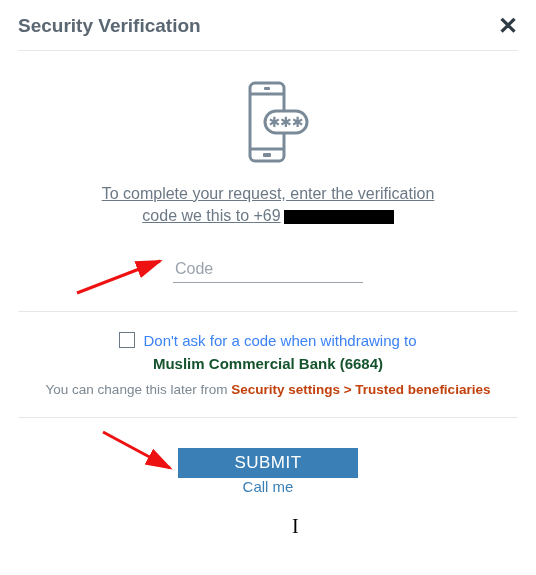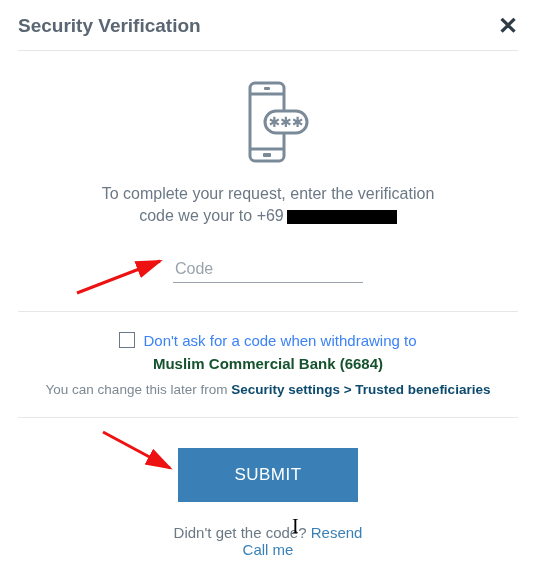--- a/index.html
+++ b/index.html
@@ -39,20 +39,21 @@
     justify-content: center;
     margin-top: 28px;
     margin-bottom: 18px;
   }
   .instr {
     text-align: center;
     font-size: 16px;
     color: #6b7885;
     line-height: 1.4;
     padding: 0 40px;
+    text-decoration: underline;
   }
   .instr .prefix { font-weight: normal; }
   .redact {
     display: inline-block;
     background: #000;
     width: 110px;
     height: 14px;
     vertical-align: middle;
     margin-left: 3px;
   }
@@ -101,32 +102,32 @@
     font-weight: bold;
     margin-top: 6px;
   }
   .settings-line {
     text-align: center;
     font-size: 13.5px;
     color: #7c8893;
     margin-top: 10px;
     margin-bottom: 20px;
   }
-  .settings-line .strong { font-weight: bold; color: #0c4a6e; }
+  .settings-line .strong { font-weight: bold; color: #c2410c; }
   .submit-row {
     display: flex;
     justify-content: center;
     margin-top: 30px;
   }
   .submit-btn {
     background: #3a80b6;
     color: #fff;
     border: none;
     width: 180px;
-    height: 54px;
+    height: 30px;
     font-size: 17px;
     letter-spacing: 0.5px;
     cursor: pointer;
   }
   .resend-row {
     text-align: center;
     margin-top: 22px;
     font-size: 15px;
     color: #6b7885;
   }
@@ -172,21 +173,21 @@
       <rect x="38" y="74" width="8" height="4" rx="1" fill="#7b8a99"></rect>
       <rect x="39" y="8" width="6" height="3" rx="1" fill="#7b8a99"></rect>
       <rect x="40" y="32" width="42" height="22" rx="11" ry="11" fill="#fff" stroke="#7b8a99" stroke-width="3"></rect>
       <text x="61" y="48" font-size="14" fill="#7b8a99" text-anchor="middle" font-family="Arial">✱✱✱</text>
     </svg>
   </div>
 
   <div class="instr">
     <div>To complete your request, enter the verification</div>
     <div>
-      <span>code we your to</span>
+      <span>code we this to</span>
       <strong class="prefix">+69</strong><span class="redact"></span>
     </div>
   </div>
 
   <div class="code-row">
     <input type="text" class="code-input" placeholder="Code" style="">
   </div>
 
   <hr class="divider">
 
@@ -199,23 +200,20 @@
   <div class="settings-line">
     <span>You can change this later from </span><span class="strong">Security settings &gt; Trusted beneficiaries</span>
   </div>
 
   <hr class="divider">
 
   <div class="submit-row">
     <button class="submit-btn">SUBMIT</button>
   </div>
 
-  <div class="resend-row">
-    <span>Didn't get the code? </span><span class="link">Resend</span>
-  </div>
 
   <div class="callme-row">
     <span class="link">Call me</span>
   </div>
 
 </div>
 
 <svg class="arrow arrow1" width="100" height="50">
   <defs>
     <marker id="ah1" markerWidth="10" markerHeight="10" refX="8" refY="3" orient="auto">

